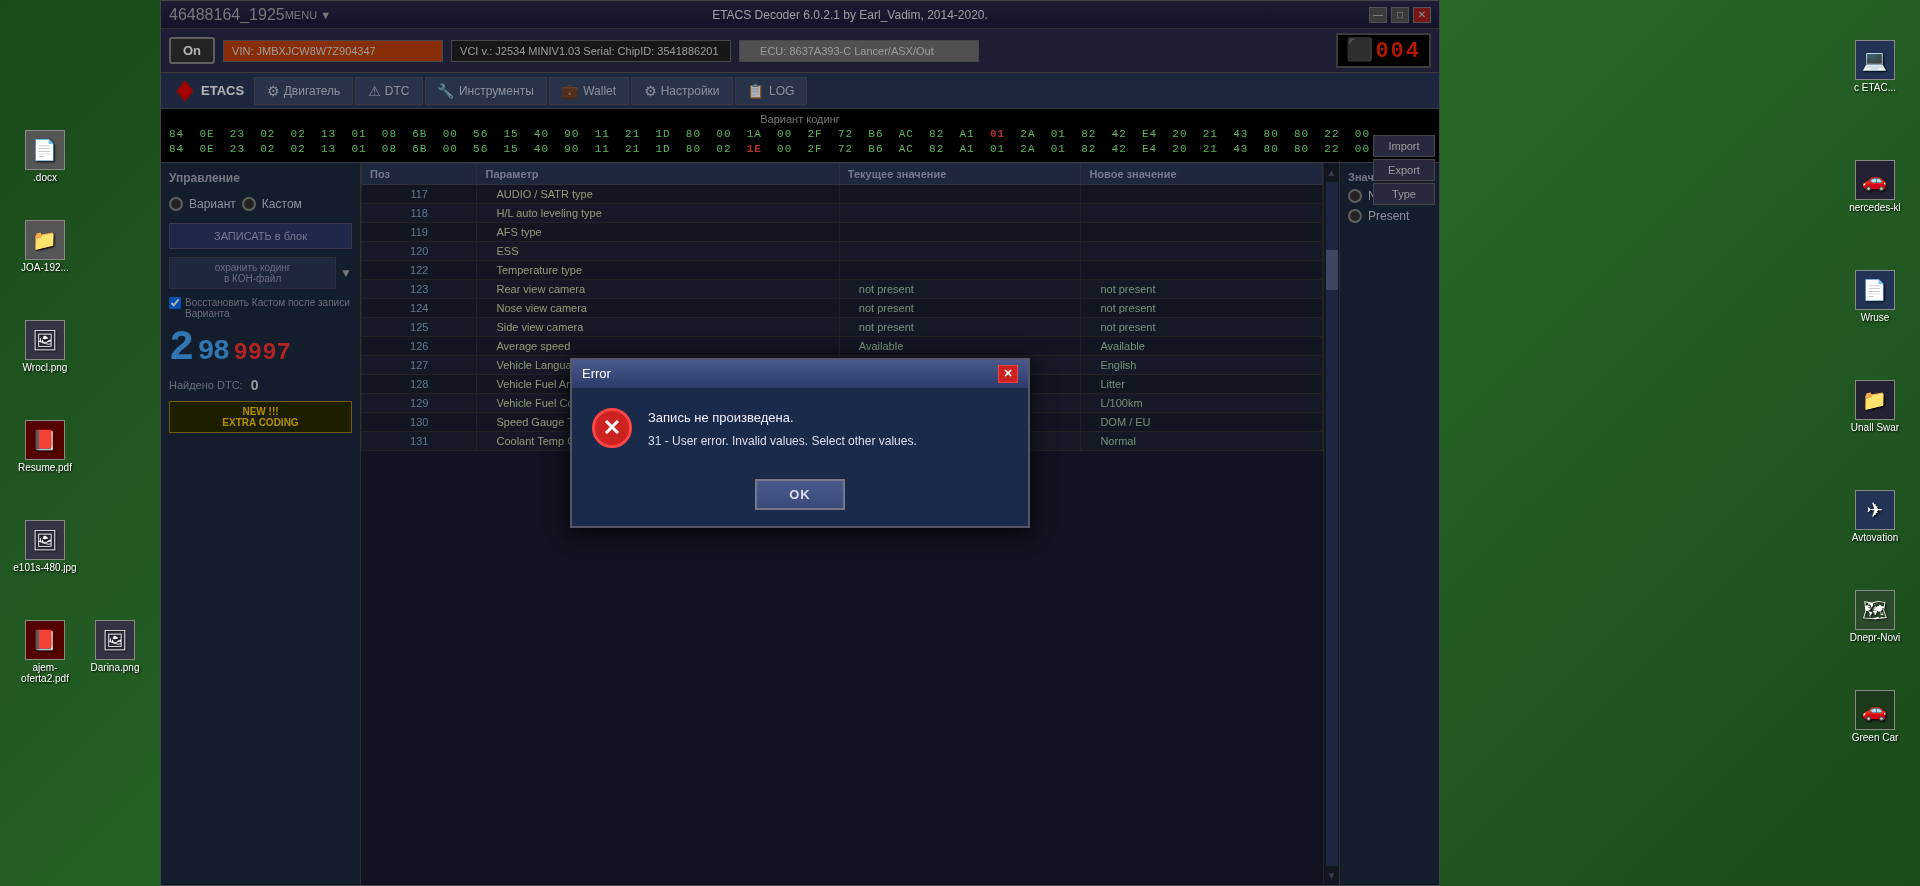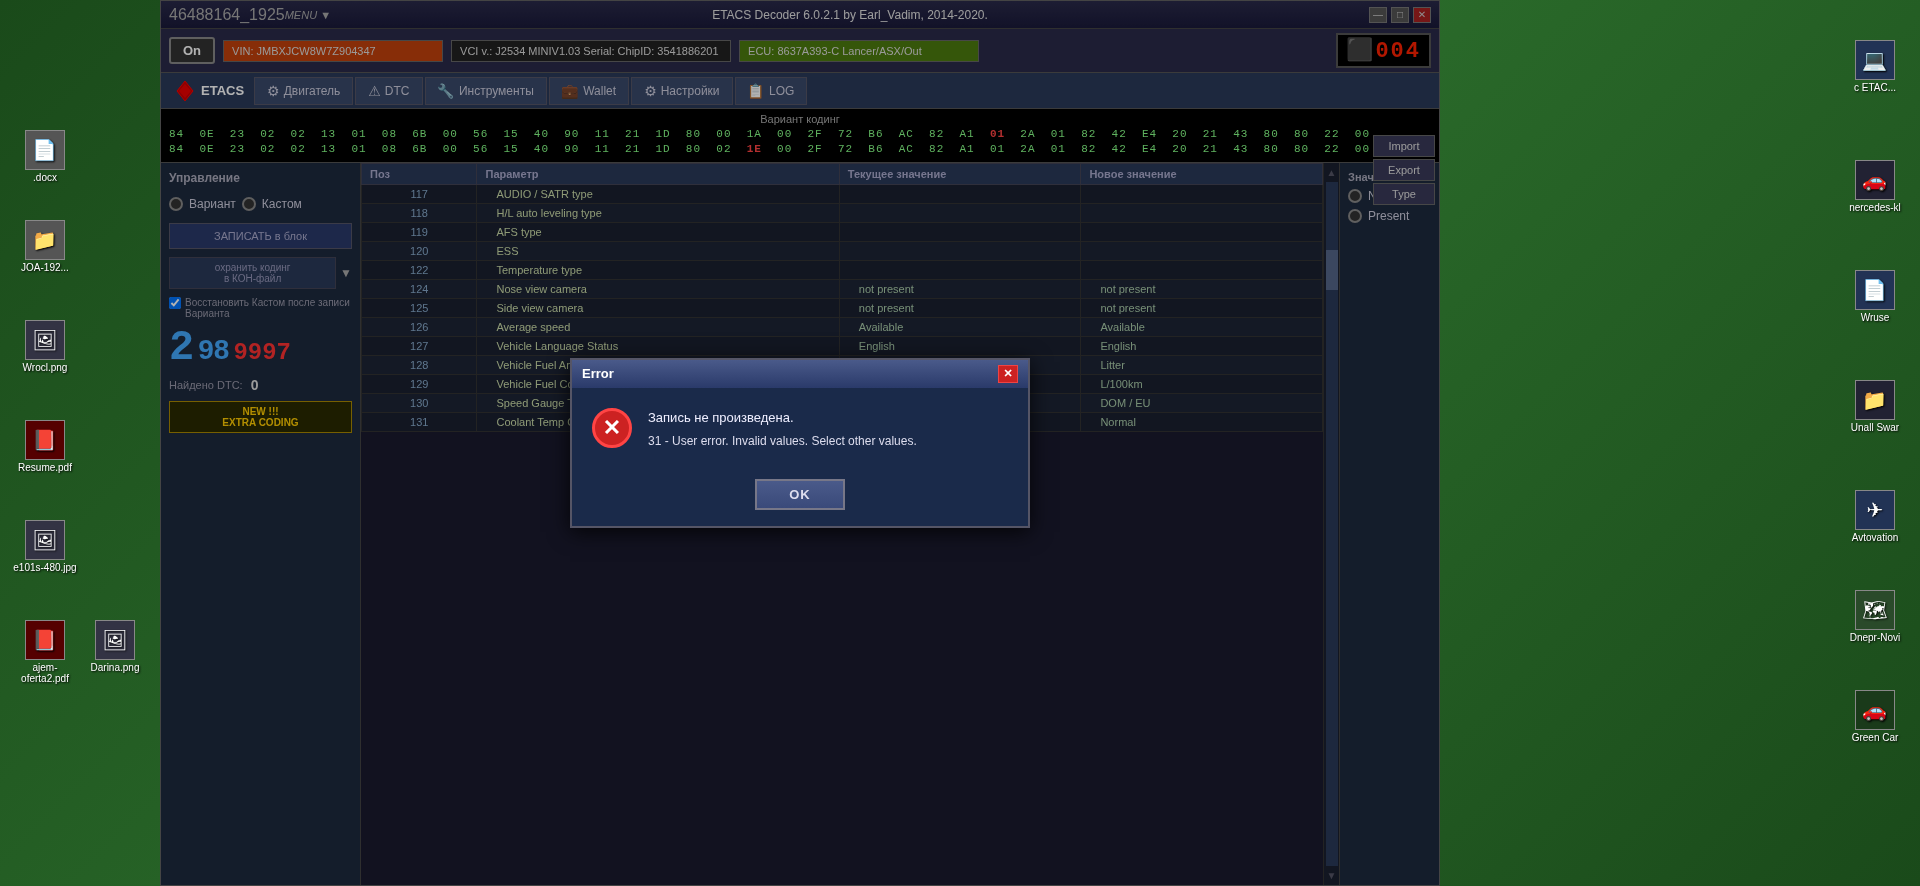--- a/index.html
+++ b/index.html
@@ -99,25 +99,25 @@
     .vci-display {
       background: #222;
       border: 1px solid #666;
       color: #ddd;
       font-size: 11px;
       padding: 4px 8px;
       flex: 1;
       max-width: 280px;
     }
     .ecu-display {
-      background: #4d7c0f;
+      background: #737373;
       border: 1px solid #666;
       color: #ddd;
       font-size: 11px;
-      padding: 4px 8px;
+      padding: 4px 20px;
       flex: 1;
       max-width: 240px;
     }
     .counter-display {
       background: #000;
       border: 2px solid #555;
       color: #ff2200;
       font-size: 22px;
       font-weight: bold;
       padding: 2px 8px;
@@ -382,21 +382,21 @@
     .dialog-title-bar {
       background: linear-gradient(to bottom, #4a5a8a, #2a3a6a);
       padding: 5px 10px;
       display: flex;
       align-items: center;
       justify-content: space-between;
     }
     .dialog-title {
       color: #fff;
       font-size: 13px;
-      font-weight: bold;
+      font-weight: normal;
     }
     .dialog-close-btn {
       background: #cc2222;
       border: 1px solid #ee4444;
       color: #fff;
       width: 20px;
       height: 18px;
       cursor: pointer;
       display: flex;
       align-items: center;
@@ -547,21 +547,21 @@
 </div>
 <div class="desktop-icon" style="right:10px; top:690px;">
   <div class="desktop-icon-img" style="background:#1a3a1a;">🚗</div>
   <span>Green Car</span>
 </div>
 
 <div class="app-window">
 
   <div class="title-bar">
     <span style="color:#aaa;font-size:16px;">46488164_1925</span>
-    <div style="display:flex;align-items:flex-end;gap:6px;color:#aaa;font-size:11px;font-style:italic;">
+    <div style="display:flex;align-items:flex-end;gap:6px;color:#aaa;font-size:11px;">
       <span style="cursor:pointer;">MENU ▼</span>
     </div>
     <span class="title-bar-title">ETACS Decoder 6.0.2.1 by Earl_Vadim, 2014-2020.</span>
     <div class="title-bar-controls">
       <div class="title-bar-btn">—</div>
       <div class="title-bar-btn">□</div>
       <div class="title-bar-btn close">✕</div>
     </div>
   </div>
 
@@ -702,20 +702,26 @@
       <td class="value-col"></td>
       <td class="newval-col"></td>
     </tr>
             <tr>
       <td class="pos-col">122</td>
       <td class="param-col">Temperature type</td>
       <td class="value-col"></td>
       <td class="newval-col"></td>
     </tr>
             <tr>
+      <td class="pos-col">123</td>
+      <td class="param-col">Rear view camera</td>
+      <td class="value-col">not present</td>
+      <td class="newval-col">not present</td>
+    </tr>
+            <tr>
       <td class="pos-col">124</td>
       <td class="param-col">Nose view camera</td>
       <td class="value-col">not present</td>
       <td class="newval-col">not present</td>
     </tr>
             <tr>
       <td class="pos-col">125</td>
       <td class="param-col">Side view camera</td>
       <td class="value-col">not present</td>
       <td class="newval-col">not present</td>

